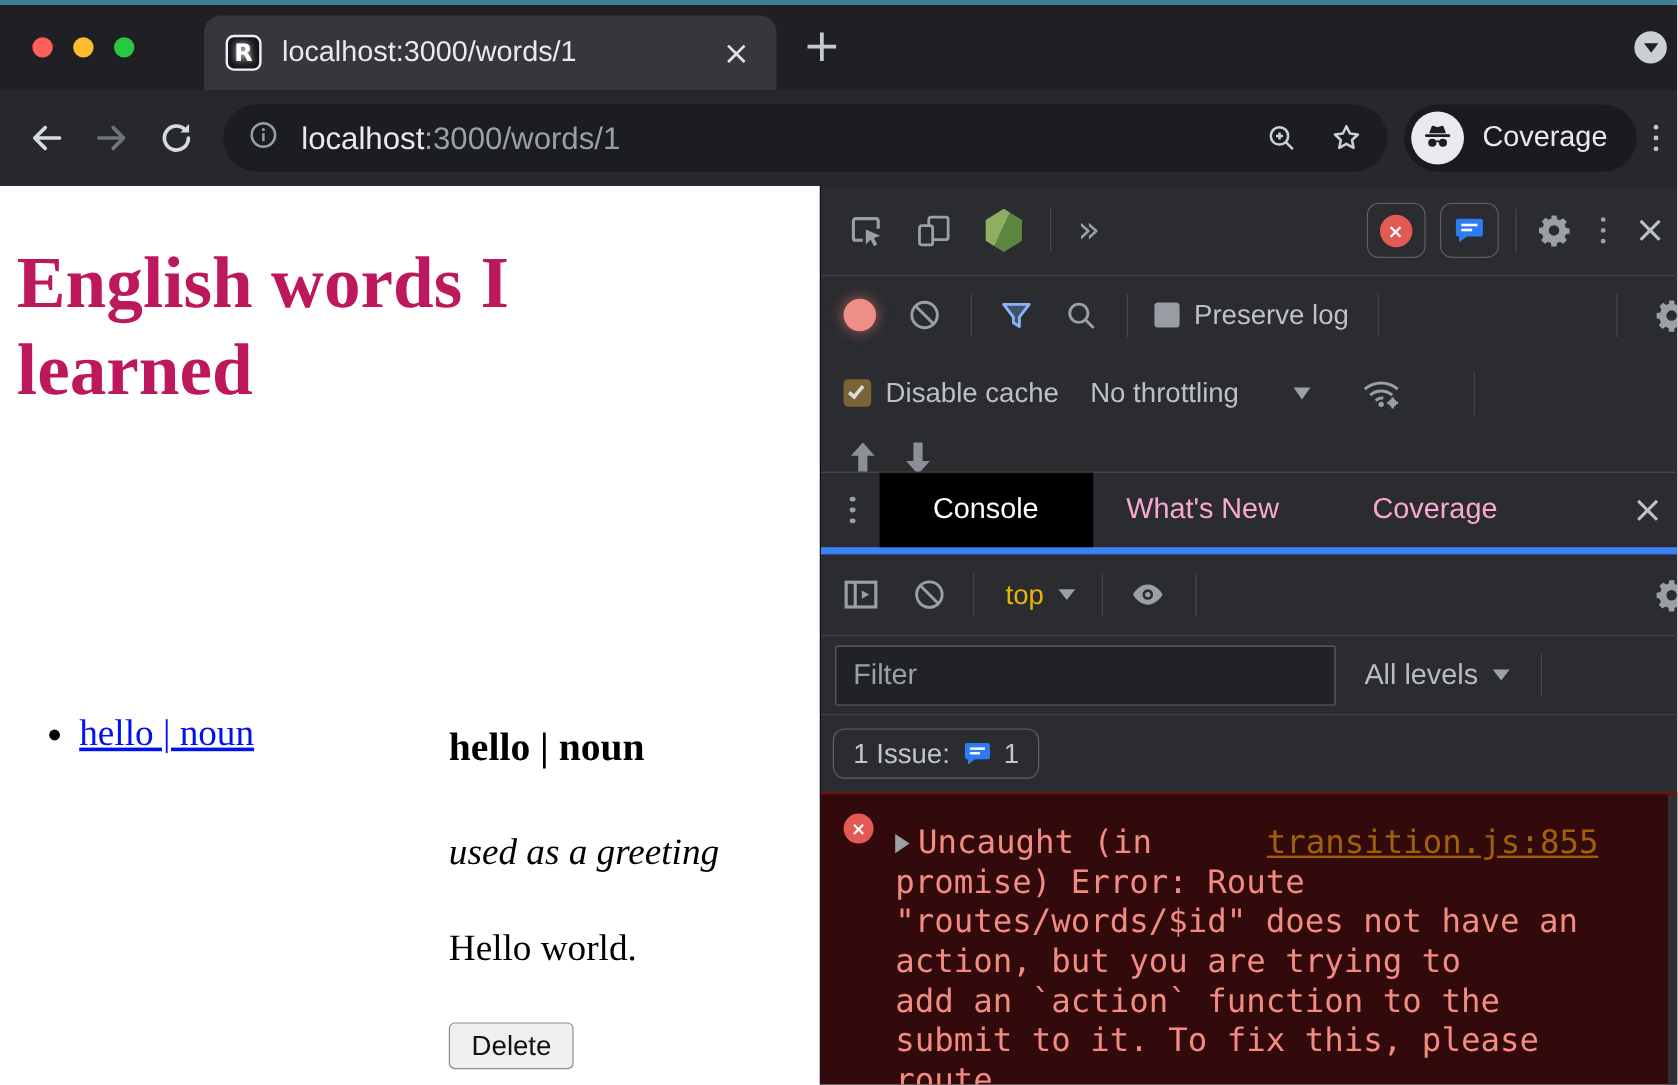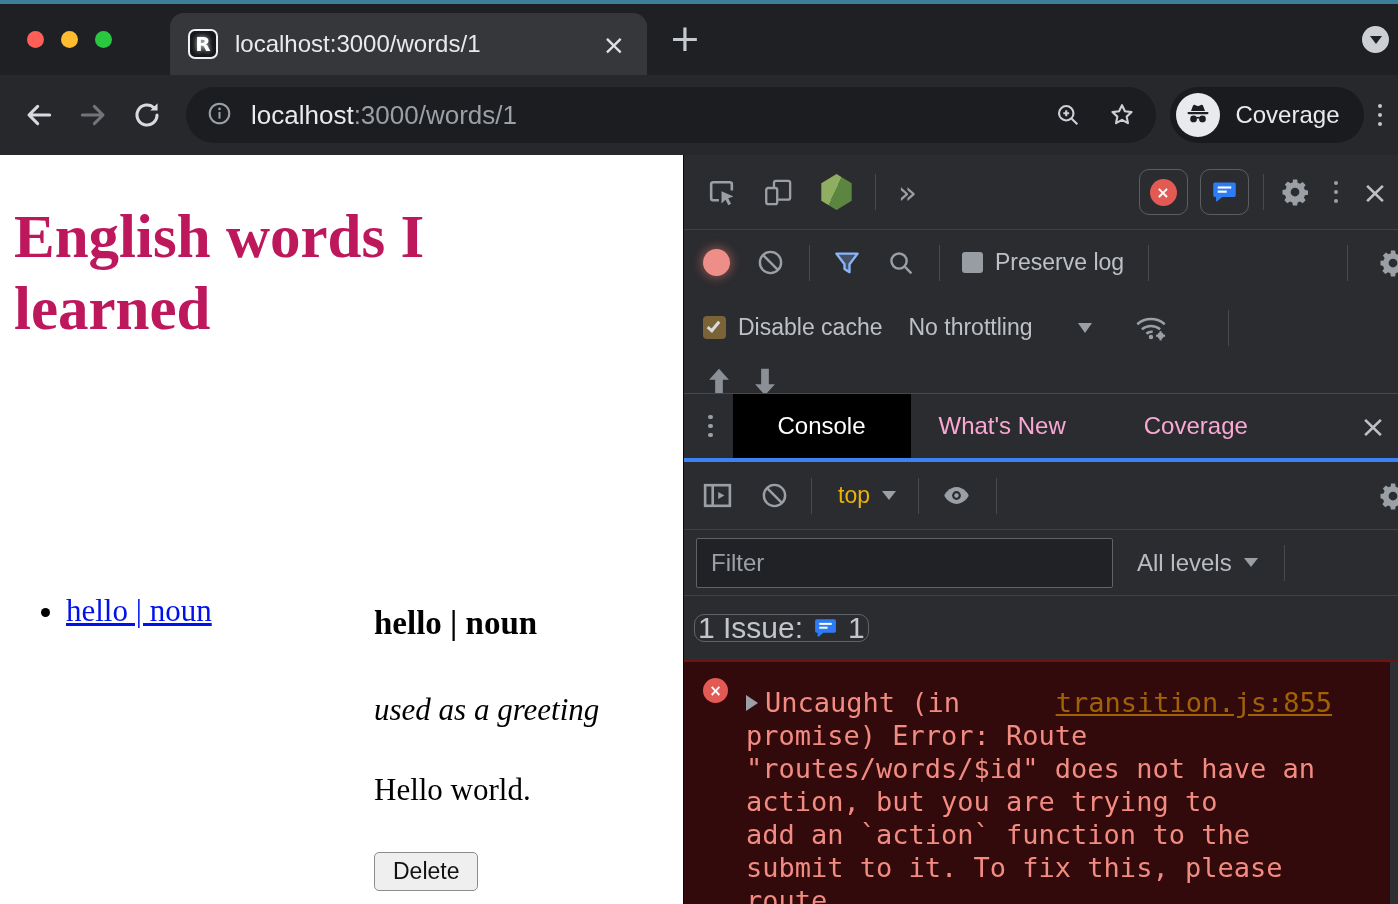--- a/index.html
+++ b/index.html
@@ -66,33 +66,33 @@
 
   .net1 { height:65px; padding-left:19px; }
   .record { width:27px; height:27px; border-radius:50%; background:#ee8e89; box-shadow:0 0 10px 2px rgba(238,120,114,.45); }
   .checkbox { width:21px; height:21px; border-radius:3px; background:#979da3; flex:none; }
   .cb-brown { width:23px; height:23px; border-radius:4px; background:#7a6337; position:relative; }
   .cb-brown i { position:absolute; left:7px; top:2.5px; width:7px; height:13px; border-right:3.2px solid #d9dbde; border-bottom:3.2px solid #d9dbde; transform:rotate(40deg); }
   .net2 { height:65px; padding-left:19px; }
   .net3 { height:34px; border-bottom:1px solid #47494d; padding-left:24px; overflow:hidden; align-items:flex-start; }
   .net3 svg { margin-top:7px; }
 
-  .drawer-tabs { height:68px; border-bottom:4px solid #3b82f6; }
+  .drawer-tabs { height:68px; border-bottom:6px solid #3b82f6; }
   .drawer-tabs .kebab { margin:0 16px 0 20px; }
   .dtab { height:100%; display:flex; align-items:center; padding:0 28px; color:#f9a8d4; font-size:24px; }
   .dtab-active { background:#000; color:#fff; min-width:178px; justify-content:center; }
   .drawer-tabs .x-glyph { margin-right:12px; }
 
   .ctoolbar { height:68px; border-bottom:1px solid #3f4144; padding-left:17px; }
   .ctx-label { color:#eab308; }
   .filter-row { height:66px; border-bottom:1px solid #3f4144; padding-left:12px; }
   .filter-input { width:417px; height:50px; background:#212226; border:1.5px solid #5f6368; border-radius:2px; color:#e8eaed; font-size:24px; padding:0 14px; font-family:"Liberation Sans",sans-serif; }
   .filter-input::placeholder { color:#9aa0a6; }
   .issues-row { height:64px; padding-left:10px; }
-  .issues-btn { height:28px; border:1.5px solid #5f6368; border-radius:10px; display:inline-flex; align-items:center; gap:10px; padding:0 3px; color:#c2c6cb; font-size:30px; }
+  .issues-btn { height:42px; border:1.5px solid #5f6368; border-radius:10px; display:inline-flex; align-items:center; gap:10px; padding:0 16px; color:#c2c6cb; font-size:23px; }
 
   .error-area { flex:1; position:relative; background:#330a0b; border-top:2px solid #6e1512; font-family:"DejaVu Sans Mono",monospace; font-size:27px; color:#f28b82; }
   .err-icon { position:absolute; left:19px; top:16px; width:25px; height:25px; border-radius:50%; background:#e35953; color:#fff; display:flex; align-items:center; justify-content:center; font-size:15px; font-weight:bold; font-family:"DejaVu Sans",sans-serif; }
   .err-text { margin-left:62px; padding-top:24px; line-height:33px; }
   .err-line1 { display:flex; align-items:center; }
   .tri-right { width:0; height:0; border-top:8px solid transparent; border-bottom:8px solid transparent; border-left:12px solid #9aa0a6; display:inline-block; margin-right:7px; flex:none; }
   .err-link { margin-left:auto; margin-right:66px; color:#a16207; text-decoration:underline; }
   .scroll-gutter { position:absolute; right:0; top:0; bottom:0; width:8px; background:#2e2f33; }.ml12{margin-left:12px}.ml14{margin-left:14px}.ml16{margin-left:16px}
   .ml20{margin-left:20px}.ml22{margin-left:22px}.ml24{margin-left:24px}.ml26{margin-left:26px}.ml30{margin-left:30px}
   .ml42{margin-left:42px}.ml46{margin-left:46px}.ml60{margin-left:60px}.mla{margin-left:auto}

